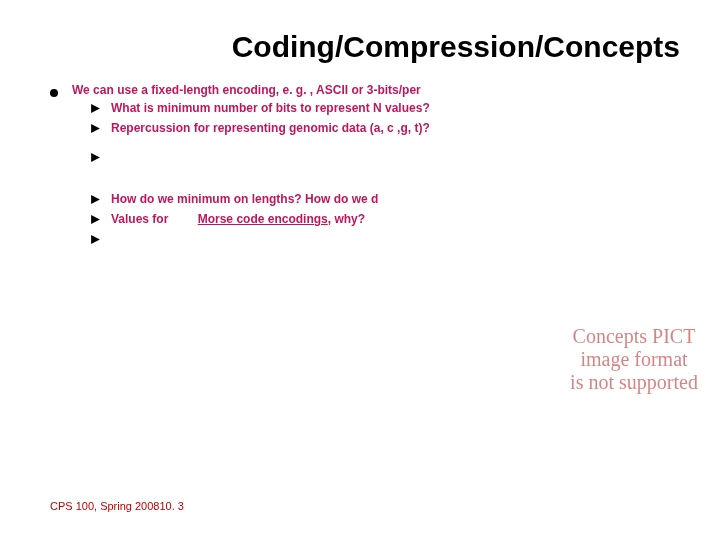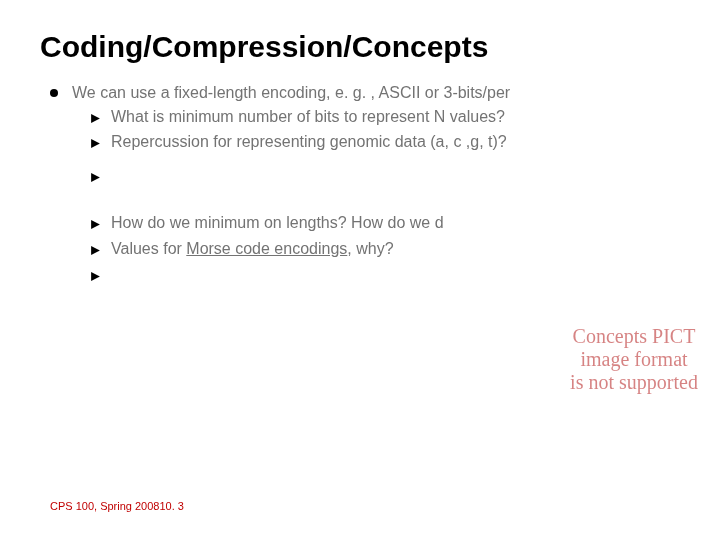--- a/index.html
+++ b/index.html
@@ -18,25 +18,26 @@
     .slide {
       padding: 30px 40px 20px 40px;
       height: 100%;
       position: relative;
     }
     .title {
       font-size: 30px;
       font-weight: bold;
       color: #000000;
       margin-bottom: 18px;
+      text-align: right;
     }
     .content {
-      font-size: 16px;
-      font-weight: normal;
-      color: #737373;
+      font-size: 12px;
+      font-weight: bold;
+      color: #be185d;
       line-height: 1.35;
     }
     .level1 {
       display: flex;
       margin-bottom: 2px;
       padding-left: 10px;
     }
     .level1 .bullet {
       width: 8px;
       height: 8px;
@@ -64,20 +65,21 @@
     }
     .arrow svg {
       width: 11px;
       height: 11px;
     }
     .spacer {
       height: 22px;
     }
     .underline {
       text-decoration: underline;
+      margin-left: 26px;
     }
     .pict-overlay {
       position: absolute;
       right: 20px;
       top: 325px;
       width: 132px;
       text-align: center;
       font-family: "Times New Roman", serif;
       font-size: 20px;
       font-weight: normal;

